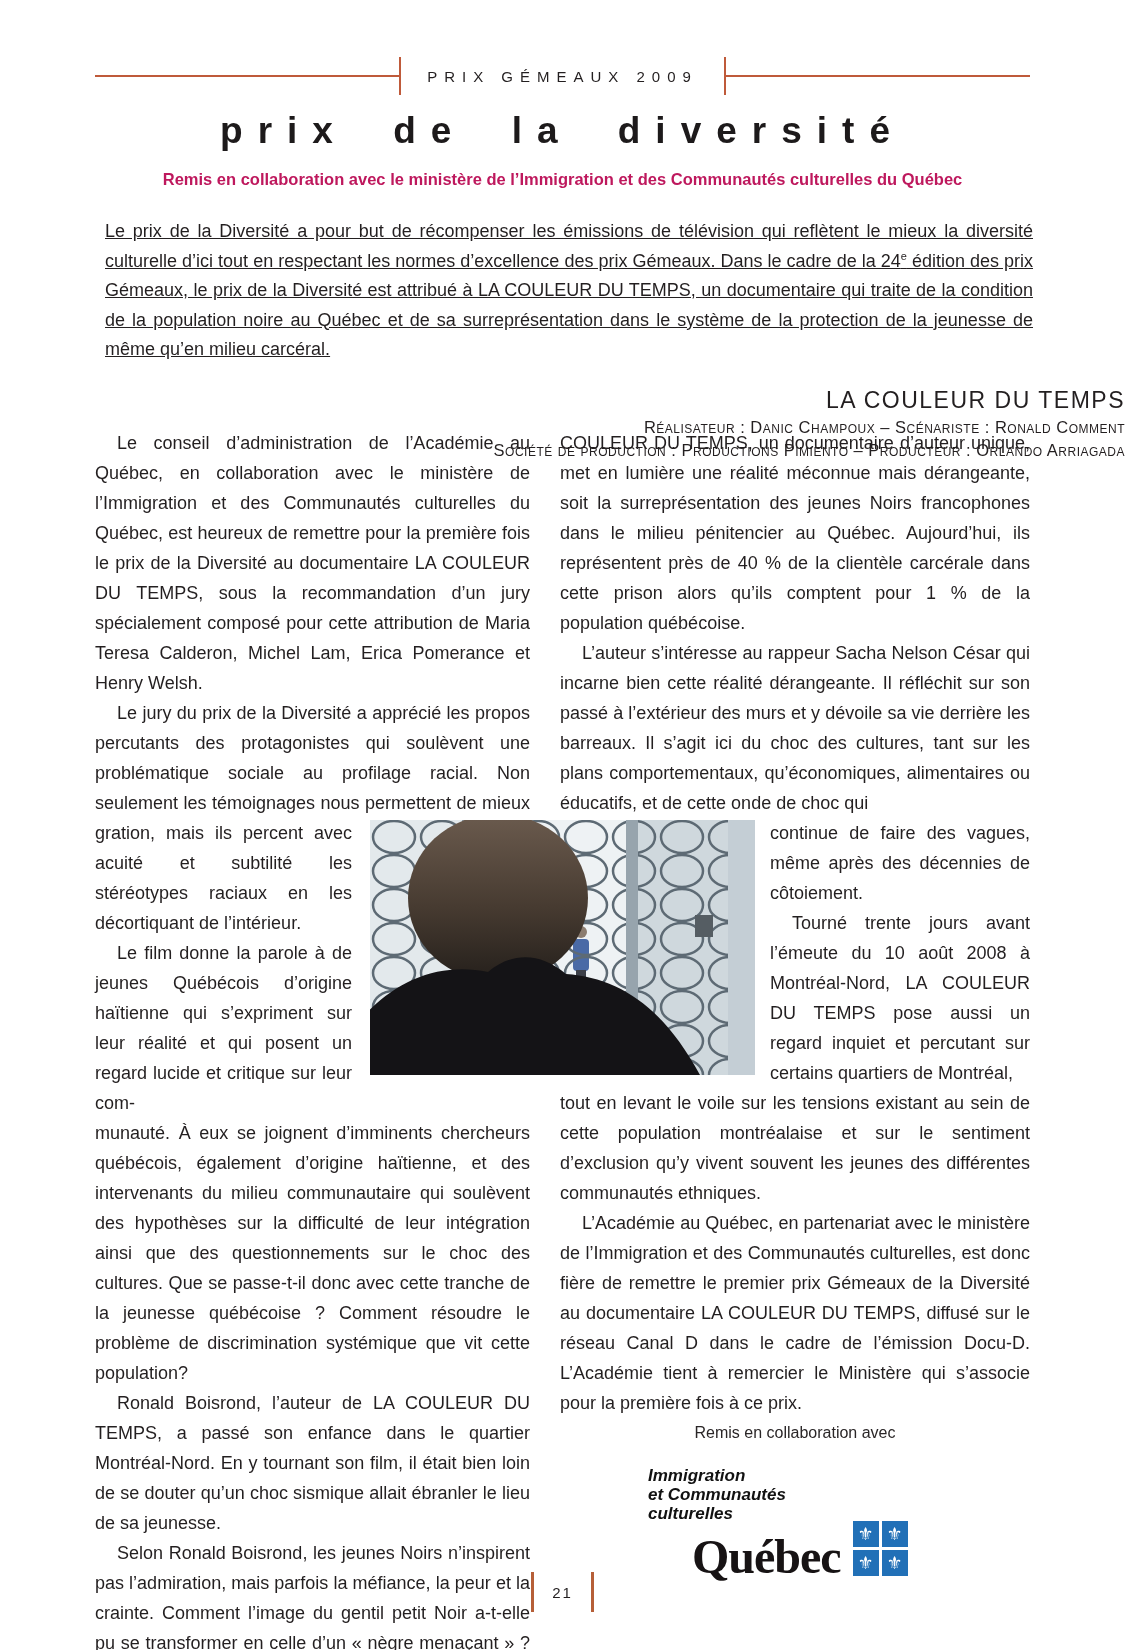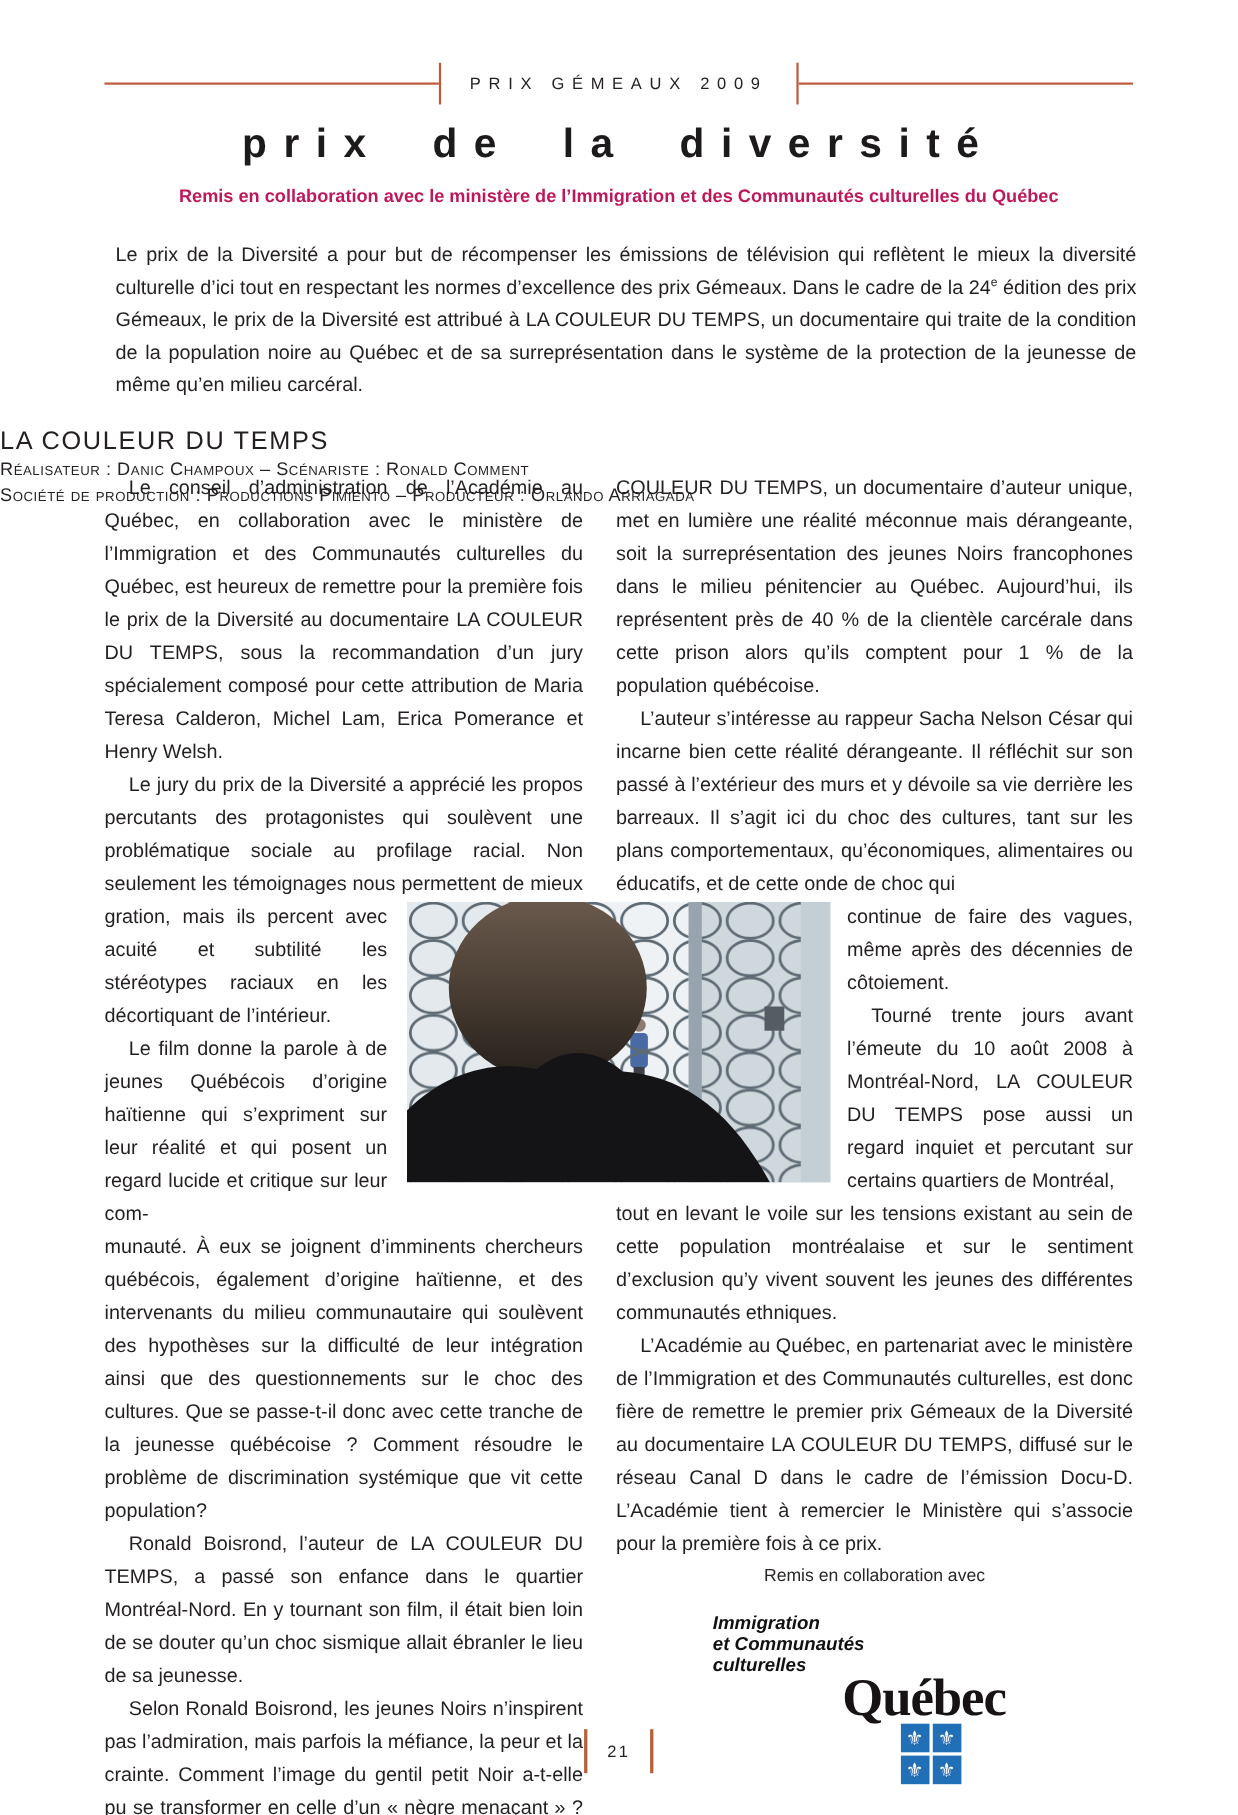--- a/index.html
+++ b/index.html
@@ -17,25 +17,25 @@
     white-space:nowrap;font-weight:400;
   }
   .title{
     margin:14px 0 0 0;text-align:center;font-size:37px;font-weight:700;
     letter-spacing:15px;word-spacing:20px;color:#1d1a1b;
   }
   .subtitle{margin:18px 0 0 0;text-align:center;font-size:16.5px;color:#be185d;font-weight:bold;}
   
   .intro{
     margin:28px 92px 17px 105px;font-size:18px;line-height:29.5px;
-    text-align:justify;hyphens:auto;
+    text-align:justify;hyphens:auto;text-decoration:underline;
   }
   .intro sup{font-size:11px;vertical-align:super;line-height:0;}
   
-  .film-block{margin-top:22px;text-align:left;}
+  .film-block{margin-top:22px;text-align:right;}
   .film-title{margin:0;font-size:23px;font-weight:500;letter-spacing:1.5px;}
   .credits{margin:4px 0 0 0;font-size:16.5px;font-variant:small-caps;letter-spacing:.5px;}
   
   .body-cols{
     position:absolute;left:95px;right:95px;top:428px;
     display:flex;gap:30px;
   }
   .col{font-size:18px;line-height:30px;text-align:justify;hyphens:auto;}
   .col-left{width:435px;}
   .col-right{width:470px;}
@@ -47,21 +47,21 @@
   
   .photo{
     position:absolute;left:370px;top:820px;width:385px;height:255px;
     overflow:hidden;background:#d9e0e5;
   }
   .photo svg{display:block;}
   
   .partner-label{margin:26px 0 0 0;text-align:center;font-size:16px;color:#2a2627;}
   .logo{position:relative;width:340px;margin:18px 0 0 88px;height:120px;}
   .ministry{font-size:17px;line-height:19px;font-weight:700;font-style:italic;color:#111;}
-  .logo-row{display:flex;align-items:center;margin:-2px 0 0 44px;flex-direction:column;}
+  .logo-row{display:flex;align-items:flex-end;margin:-2px 0 0 44px;}
   .wordmark{
     font-family:"Liberation Serif",serif;font-weight:700;font-size:48px;
     line-height:46px;color:#171314;letter-spacing:-1px;
   }
   .flag{
     display:grid;grid-template-columns:26px 26px;grid-template-rows:26px 26px;
     gap:3px;margin:0 0 4px 12px;
   }
   .flag .sq{
     background:#2170b7;color:#ffffff;display:flex;align-items:center;

